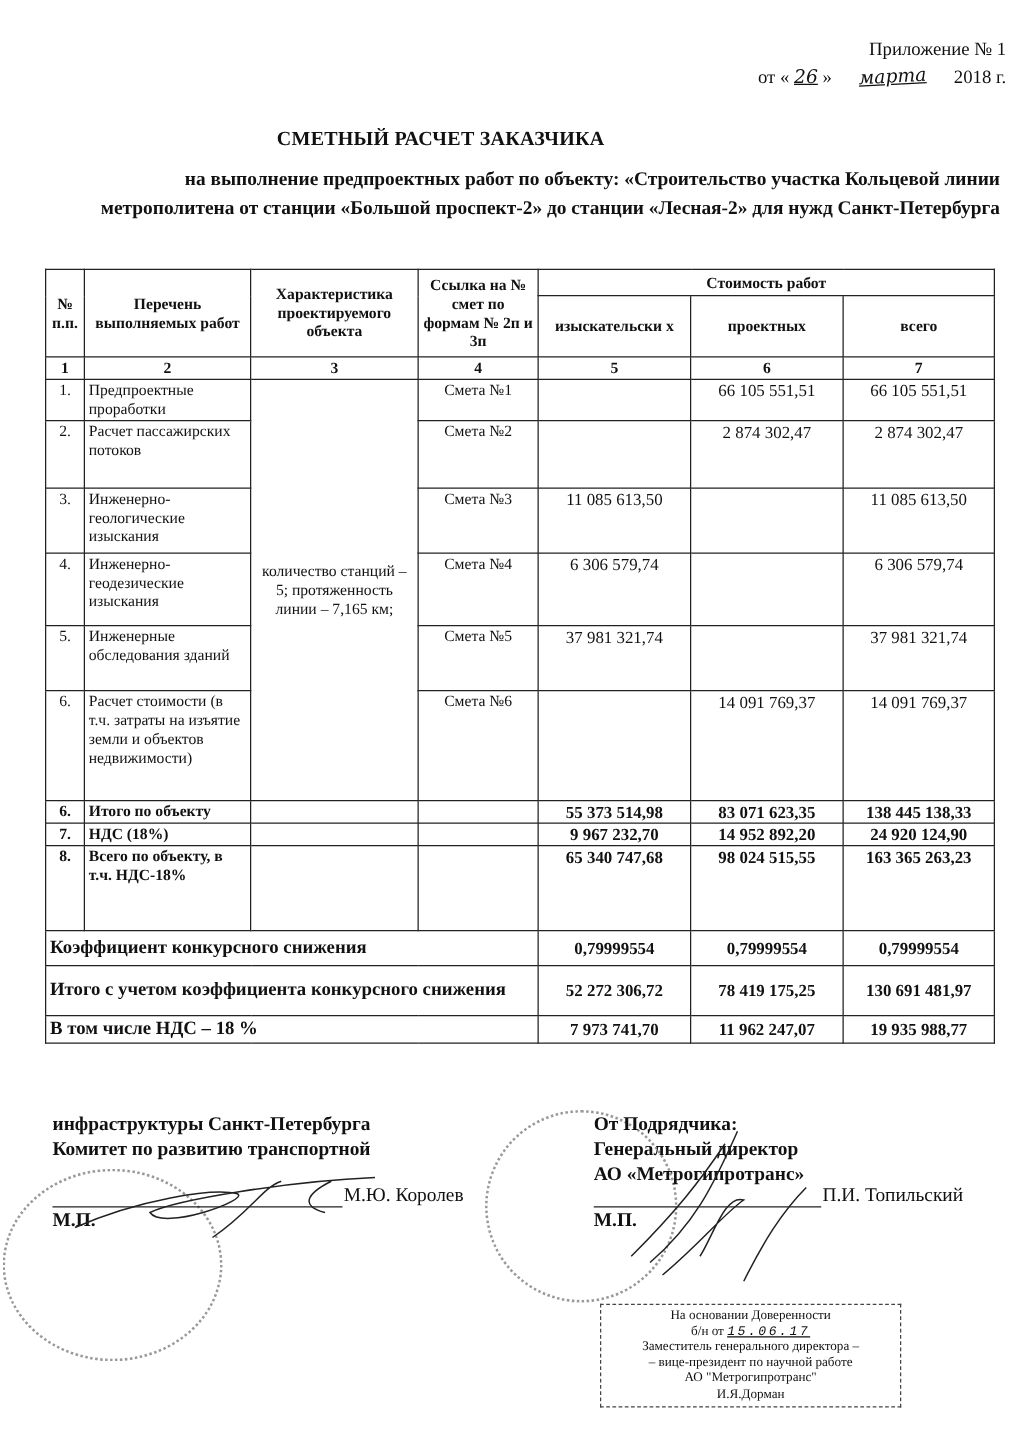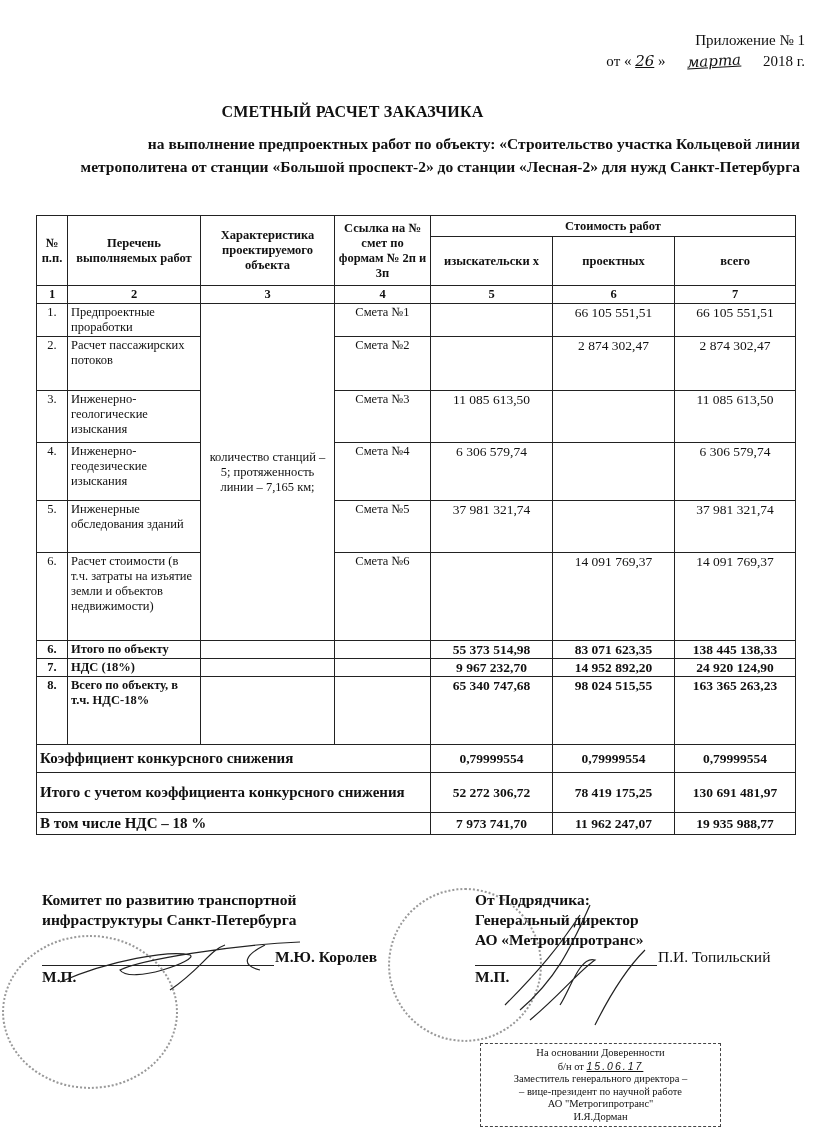--- a/index.html
+++ b/index.html
@@ -18,28 +18,28 @@
   table.main th { font-weight: bold; text-align: center; vertical-align: middle; font-size: 12.5px; }
   .c { text-align: center; }
   .num { text-align: center; font-size: 13.5px; }
   .b { font-weight: bold; }
   .big { font-size: 15px; font-weight: bold; text-align: left; vertical-align: middle !important; }
   .bignum { font-size: 13.5px; font-weight: bold; text-align: center; vertical-align: middle !important; }
 
   .sign-left { position: absolute; left: 42px; top: 890px; font-weight: bold; font-size: 15.5px; line-height: 20px; }
   .sign-right { position: absolute; left: 475px; top: 890px; font-weight: bold; font-size: 15.5px; line-height: 20px; }
   .sig-line { position: absolute; height: 1px; background: #222; }
-  .name-left { position: absolute; left: 275px; top: 948px; font-weight: bold; font-size: 15.5px; }
+  .name-left { position: absolute; left: 275px; top: 948px; font-weight: normal; font-size: 15.5px; }
   .name-right { position: absolute; left: 658px; top: 948px; font-weight: normal; font-size: 15.5px; }
   .mp-left { position: absolute; left: 42px; top: 968px; font-weight: bold; font-size: 15.5px; }
   .mp-right { position: absolute; left: 475px; top: 968px; font-weight: bold; font-size: 15.5px; }
 
   .stamp { position: absolute; border: 2px dotted #999; border-radius: 50%; }
   .poa { position: absolute; left: 480px; top: 1043px; width: 235px; border: 1px dashed #444; font-size: 10.5px; line-height: 12.5px; text-align: center; padding: 3px 2px; background: rgba(255,255,255,0.6); }
-  .poa .hand { font-style: italic; text-decoration: underline; font-family: Liberation Sans, sans-serif; letter-spacing: 2px; }
+  .poa .hand { font-style: italic; text-decoration: underline; font-family: Liberation Mono, monospace; letter-spacing: 2px; }
   svg.scribble { position: absolute; pointer-events: none; }
 </style>
 </head>
 <body>
 
 <div class="annex">
   <div>Приложение № 1</div>
   <div>
     <span>от «</span>
     <span class="hand">26</span>
@@ -181,22 +181,22 @@
     <td class="bignum">11 962 247,07</td>
     <td class="bignum">19 935 988,77</td>
   </tr>
 </tbody>
   </table>
 
 <div class="stamp" style="left:2px;top:935px;width:172px;height:150px;"></div>
 <div class="stamp" style="left:388px;top:888px;width:150px;height:150px;"></div>
 
 <div class="sign-left">
+  <div>инфраструктуры Санкт-Петербурга</div>
   <div>Комитет по развитию транспортной</div>
-  <div>инфраструктуры Санкт-Петербурга</div>
 </div>
 <div class="sig-line" style="left:42px;top:965px;width:232px;"></div>
 <div class="name-left">М.Ю. Королев</div>
 <div class="mp-left">М.П.</div>
 
 <div class="sign-right">
   <div>От Подрядчика:</div>
   <div>Генеральный директор</div>
   <div>АО «Метрогипротранс»</div>
 </div>

